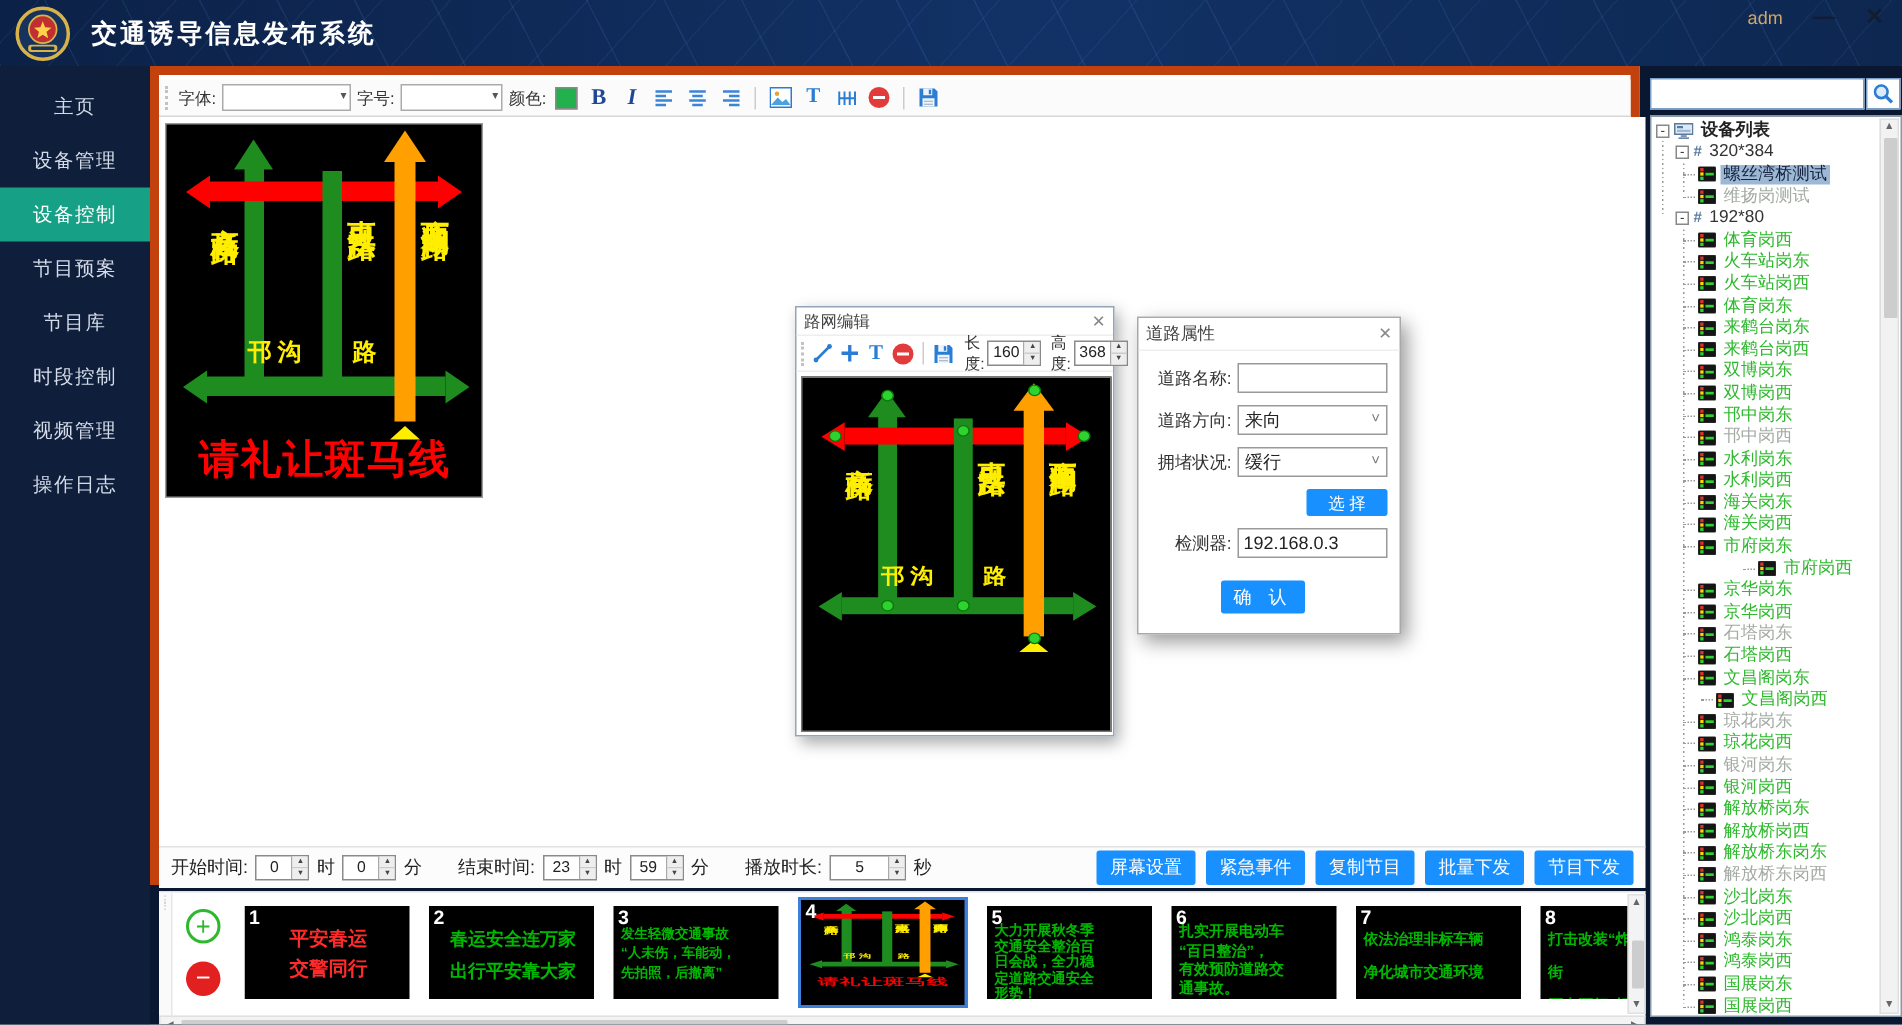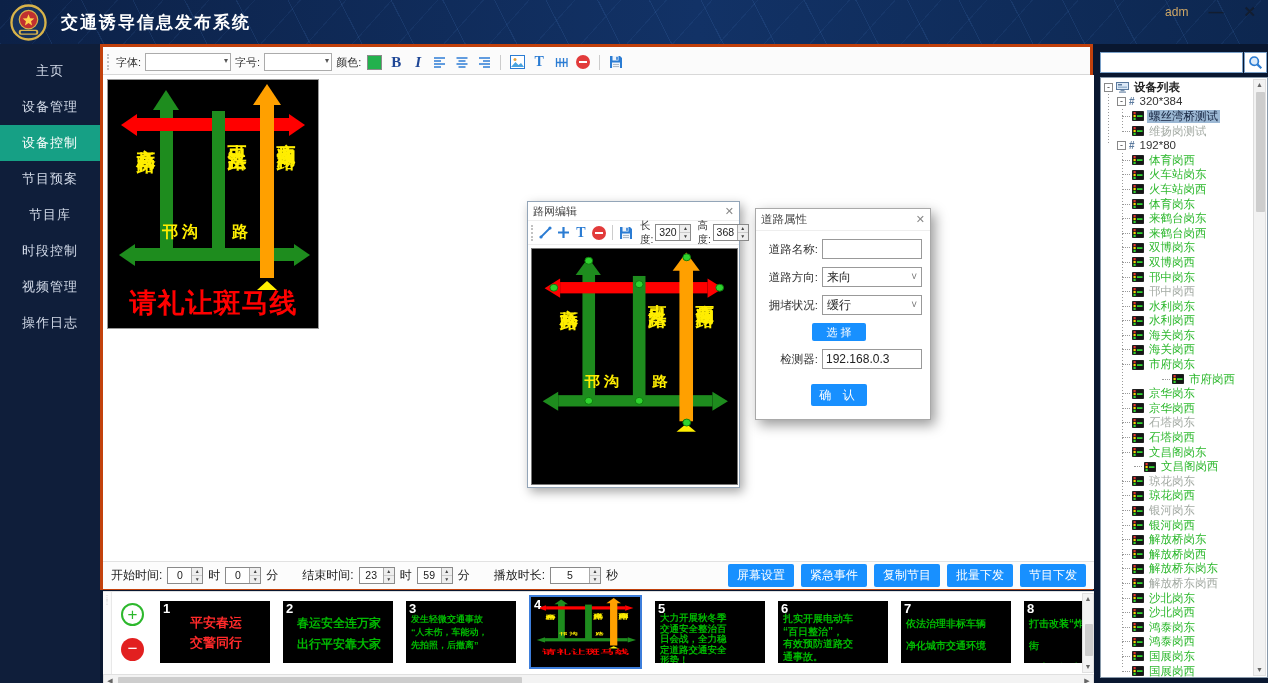--- a/index.html
+++ b/index.html
@@ -14,21 +14,21 @@
 .hdr-right{position:absolute;right:12px;top:3px;display:flex;gap:20px;align-items:center;z-index:2}
 .hdr-user{color:#cfa766;font-size:12px}
 .hdr-min,.hdr-close{color:#121d30;font-size:15px;font-weight:bold;cursor:pointer;line-height:18px}
 
 
 #sidebar{position:absolute;left:0;top:44px;width:100px;height:639px;background:#0f1e3a;padding-top:9px}
 .side-item{height:36px;line-height:36px;text-align:center;color:#d4dcea;font-size:13px;cursor:pointer;letter-spacing:1px}
 .side-item.active{background:#16a085;color:#fff}
 
 
-#main{position:absolute;left:100px;top:44px;width:993px;height:546px;background:#fff;border:3px solid #c2410c}
+#main{position:absolute;left:100px;top:44px;width:993px;height:546px;background:#fff;border:6px solid #c2410c}
 #toolbar{position:absolute;left:0;top:3px;width:100%;height:25px;background:#fbfbfb;border-bottom:1px solid #d8d8d8;display:flex;align-items:center;padding-left:4px;gap:4px;font-size:11px;color:#333}
 .grip{width:3px;height:16px;border-left:2px dotted #c2c2c2;margin-right:2px}
 .dd{width:86px;height:18px;border:1px solid #ababab;background:#fff;position:relative}
 .dd:after{content:"▾";position:absolute;right:2px;top:2px;font-size:8px;color:#555}
 .dd.small{width:68px}
 .tb-sep{width:1px;height:15px;background:#ccc;margin:0 3px}
 .tb-ic{width:18px;height:18px;display:flex;align-items:center;justify-content:center;cursor:pointer}
 .swatch{width:15px;height:15px;background:#23b14d;border:1px solid #8a8a8a;display:inline-block}
 .red-del{width:14px;height:14px;border-radius:50%;background:#e23b3b;position:relative;display:inline-block}
 .red-del:after{content:"";position:absolute;left:3px;top:6px;width:8px;height:2px;background:#fff}
@@ -63,21 +63,21 @@
 
 #props{position:absolute;left:652px;top:133px;width:176px;height:212px;background:#fff;border:1px solid #a9a9a9;box-shadow:4px 5px 12px rgba(0,0,0,.4)}
 #props .dlg-title{height:22px;font-size:11.5px}
 .prow{display:flex;align-items:center;margin-top:8px;padding-right:8px}
 .prow label{width:62px;text-align:right;font-size:11.5px;color:#333;margin-right:4px;flex-shrink:0}
 .pctl{width:100px;height:20px;border:1px solid #999;font-size:12px;background:#fff}
 input.pctl{padding-left:3px;color:#222;outline:none}
 .dd-sel{position:relative;line-height:18px;padding-left:4px;color:#222}
 .dd-sel:after{content:"˅";position:absolute;right:4px;top:0;color:#777;font-size:10px}
 .blue-btn{background:#1890ff;color:#fff;border:none;font-size:12px;padding:3px 10px;border-radius:2px;cursor:pointer}
-.btnrow{justify-content:center}
+.btnrow{justify-content:flex-end}
 .blue-btn.sm{width:54px;height:18px;font-size:11px;padding:0}
 .confirmrow{justify-content:center;margin-top:15px}
 .blue-btn.cf{width:56px;height:22px;padding:0;letter-spacing:4px}
 
 
 #schedule{position:absolute;left:0;top:514px;width:991px;height:28px;background:#fcfcfc;border-top:1px solid #e2e2e2;display:flex;align-items:center;gap:5px;padding-left:8px;font-size:12px;color:#222}
 .sch-gap{width:14px}
 #sch-btns{margin-left:auto;margin-right:8px;display:flex;gap:7px}
 #sch-btns .blue-btn{padding:3px 9px;font-size:12px}
 
@@ -302,21 +302,21 @@
                   <path d="M1 1 h10 l2 2 v10 h-12 z" fill="#2b7cd3"></path>
                   <rect x="3.5" y="1" width="6" height="4.5" fill="#eef4fb"></rect>
                   <rect x="7.2" y="1.8" width="1.6" height="3" fill="#2b7cd3"></rect>
                   <rect x="3" y="7.5" width="8" height="5.5" fill="#eef4fb"></rect>
                   <path d="M4 9.5 h6 M4 11.5 h6" stroke="#99aabb" stroke-width="0.8"></path>
                 </svg>
               </span>
             </span>
           <span style="margin-left:4px">长度:</span>
           <span class="spin">
-              <span class="val">320</span>
+              <span class="val">160</span>
               <span class="arr">
                 <i>▲</i>
                 <i>▼</i>
               </span>
             </span>
           <span style="margin-left:4px">高度:</span>
           <span class="spin">
               <span class="val">368</span>
               <span class="arr">
                 <i>▲</i>

